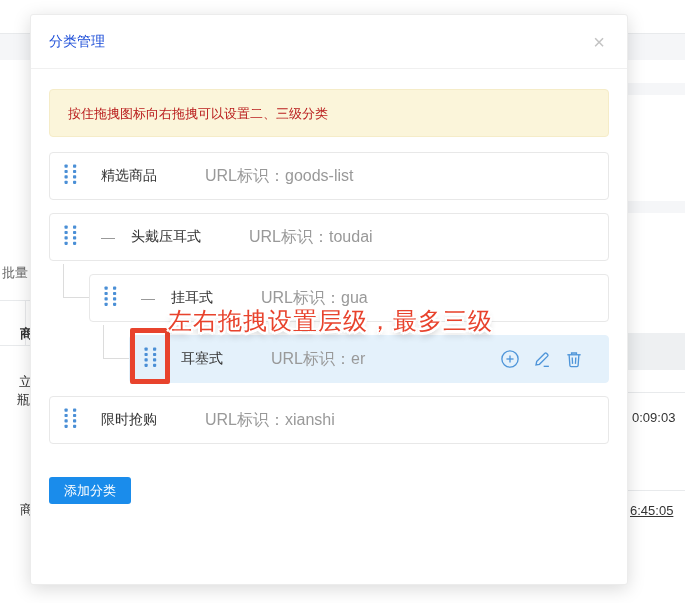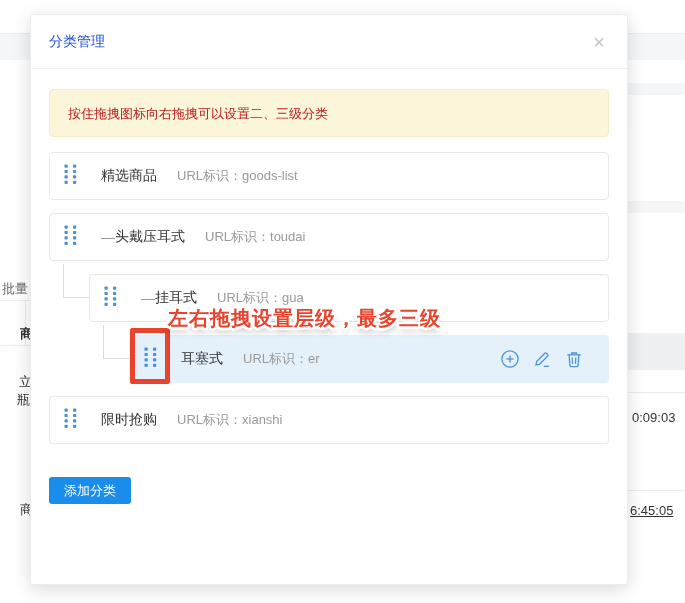--- a/index.html
+++ b/index.html
@@ -31,37 +31,37 @@
   .cat-list { position:relative; margin-top:15px; }
   .cat-row { position:relative; height:48px; margin-bottom:13px;
              border:1px solid #e8e8e8; border-radius:4px; background:#fff;
              display:flex; align-items:center; padding:0 14px; }
   .cat-row.lvl2 { margin-left:40px; }
   .cat-row.lvl3 { margin-left:80px; }
   .cat-row.highlight { background:#e4f1fb; border-color:#e4f1fb; }
   .drag-handle { flex:0 0 13px; height:20px; cursor:move; }
   .cat-dash { margin-left:24px; color:#999; font-size:14px; }
   .cat-name { margin-left:24px; font-size:14px; color:#333; }
-  .cat-dash + .cat-name { margin-left:0; }
-  .cat-url { margin-left:20px; font-size:13px; color:#999; }
+  .cat-dash + .cat-name { margin-left:16px; }
+  .cat-url { margin-left:48px; font-size:16px; color:#999; }
   .row-actions { margin-left:auto; display:flex; align-items:center; gap:12px; padding-right:10px; }
   .action-icon { width:20px; height:20px; cursor:pointer; display:inline-block; }
 
   .connector { position:absolute; border-left:1px solid #dcdcdc; border-bottom:1px solid #dcdcdc; }
   .connector.c1 { left:14px; top:112px; width:26px; height:34px; }
   .connector.c2 { left:54px; top:173px; width:26px; height:34px; }
 
   .add-btn { margin-top:20px; height:27px; padding:0 15px; background:#1a8ceb;
              color:#fff; font-size:13px; border:none; border-radius:3px; cursor:pointer;
              font-family:inherit; }
 
   
   .anno-rect { position:absolute; left:130px; top:328px; width:40px; height:56px;
                border:5px solid #e8432d; border-radius:2px; }
-  .anno-text { position:absolute; left:168px; top:305px; font-size:20px; font-weight:bold;
+  .anno-text { position:absolute; left:168px; top:305px; font-size:24px; font-weight:normal;
                color:#e8432d; white-space:nowrap; letter-spacing:1px;
                text-shadow:-2px -2px 0 #fff, 2px -2px 0 #fff, -2px 2px 0 #fff,
                            2px 2px 0 #fff, -2px 0 0 #fff, 2px 0 0 #fff,
                            0 -2px 0 #fff, 0 3px 0 #fff, 0 5px 6px rgba(0,0,0,.3); }
 </style>
 </head>
 <body>
 
 <div id="stage">
 
@@ -69,21 +69,21 @@
   <div class="bg-band" style="left:0;top:34px;width:685px;height:26px;"></div>
   <div class="bg-band" style="left:628px;top:83px;width:57px;height:12px;"></div>
   <div class="bg-band" style="left:628px;top:201px;width:57px;height:12px;"></div>
   <div class="bg-band" style="left:628px;top:333px;width:57px;height:37px;background:#eef0f2;"></div>
   <div class="bg-line" style="left:628px;top:392px;width:57px;height:1px;"></div>
   <div class="bg-line" style="left:628px;top:490px;width:57px;height:1px;"></div>
   <div class="bg-line" style="left:0;top:300px;width:30px;height:1px;"></div>
   <div class="bg-line" style="left:0;top:345px;width:30px;height:1px;"></div>
   <div class="bg-line" style="left:25px;top:300px;width:1px;height:45px;"></div>
 
-  <div class="bg-text" style="left:2px;top:280px;color:#666;">批量</div>
+  <div class="bg-text" style="left:2px;top:264px;color:#666;">批量</div>
   <div class="bg-text" style="left:20px;top:325px;font-weight:600;">商</div>
   <div class="bg-text" style="left:19px;top:373px;">立</div>
   <div class="bg-text" style="left:17px;top:391px;">瓶</div>
   <div class="bg-text" style="left:20px;top:501px;">商</div>
   <div class="bg-text" style="left:632px;top:368px;margin-top:42px;">0:09:03</div>
   <div class="bg-text" style="left:630px;top:503px;text-decoration:underline;">6:45:05</div>
 
   <div class="modal">
     <div class="modal-header">
       <span class="modal-title">分类管理</span>

